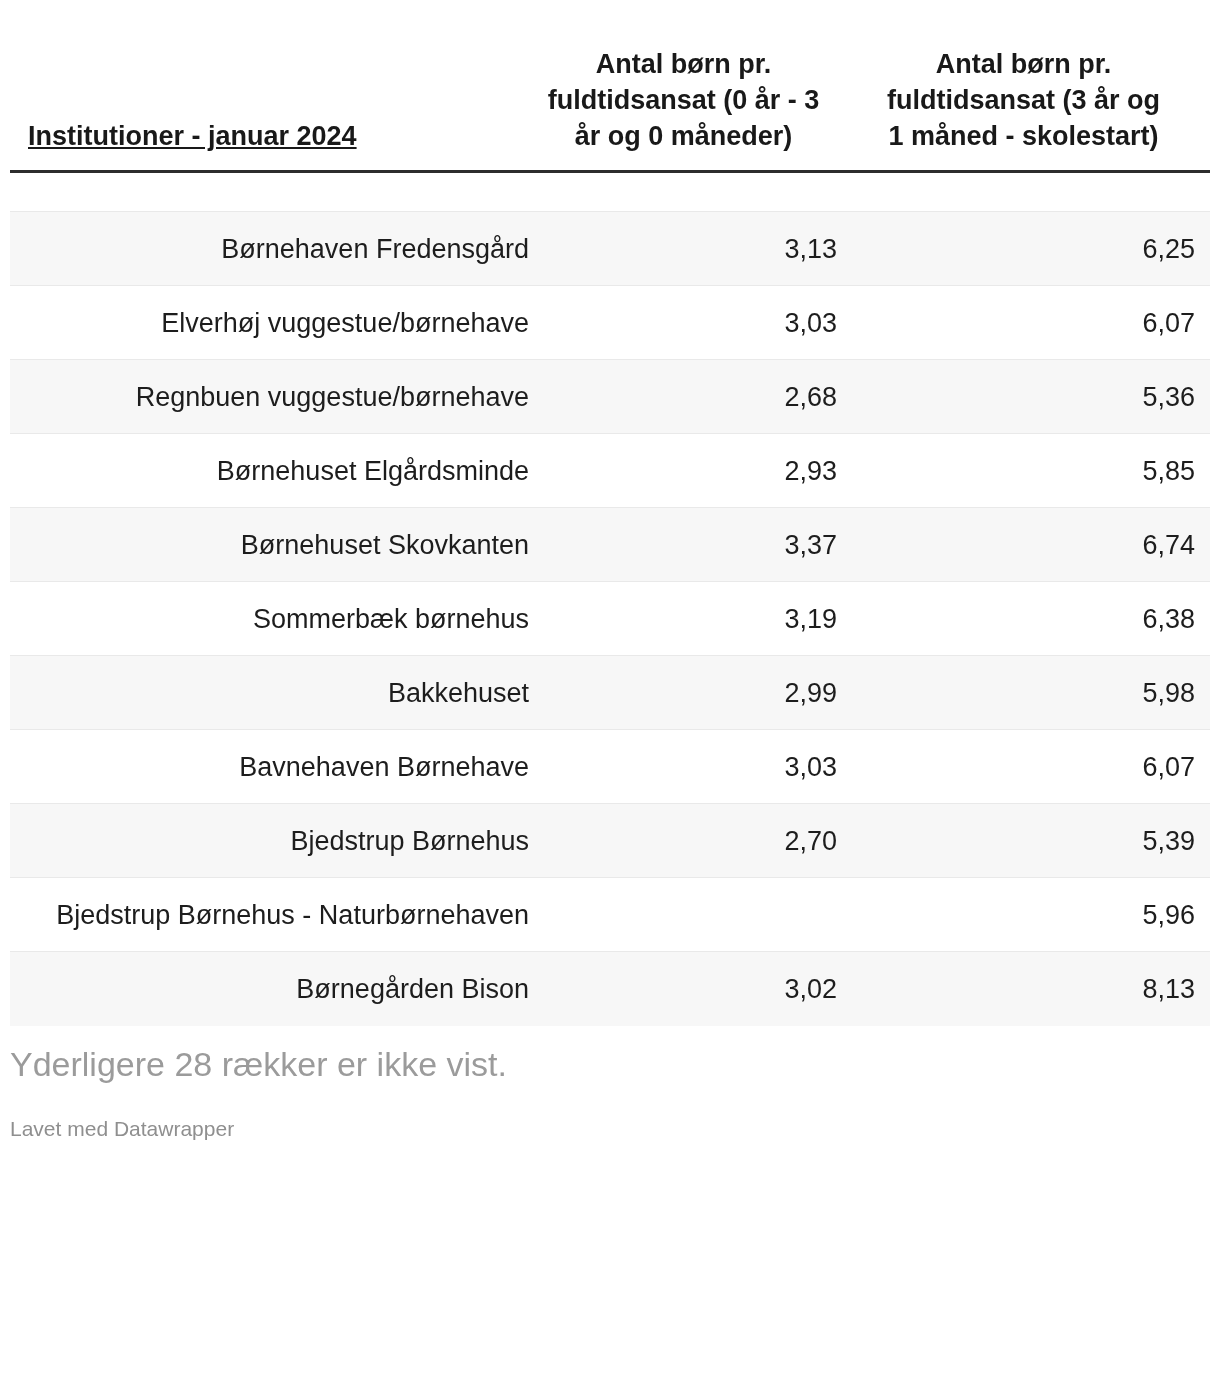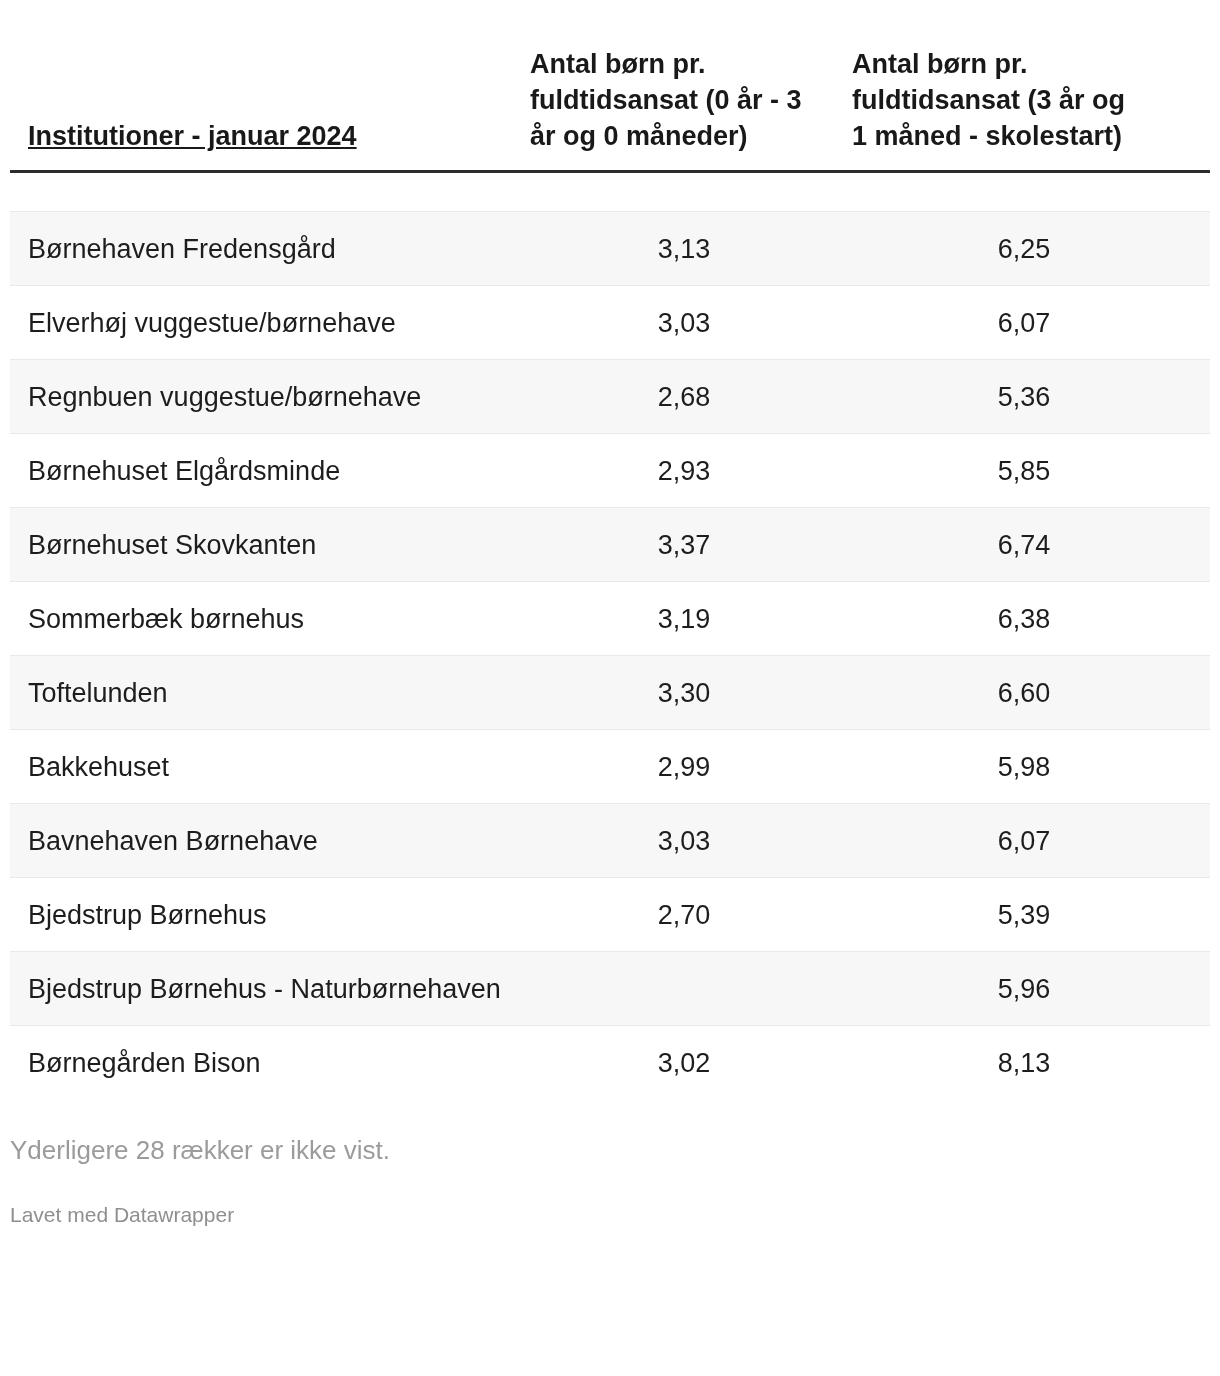--- a/index.html
+++ b/index.html
@@ -39,39 +39,39 @@
     vertical-align: bottom;
     font-weight: bold;
     font-size: 27px;
     line-height: 36px;
     color: var(--header_text);
     padding: 46px 0 16px 0;
     border-bottom: 3px solid var(--rule);
     white-space: pre-line;
   }
   thead th.c1 { text-align: left;  padding-left: 18px; text-decoration: underline; }
-  thead th.c2, thead th.c3 { text-align: left; padding-right: 15px; }
+  thead th.c2, thead th.c3 { text-align: center; padding-right: 15px; }
 
   tbody tr.spacer-row { height: 40px; }
   tbody tr.data-row { height: 74px; }
   tbody tr.data-row > td { border-top: 1px solid var(--row_border); }
   tbody tr.data-row:nth-child(even) { background: var(--stripe); }
 
   td {
     font-size: 27px;
     line-height: 34px;
     vertical-align: middle;
     color: var(--text);
   }
-  td.c1 { text-align: left;  padding-left: 18px; }
-  td.c2, td.c3 { text-align: center; padding-right: 15px; }
+  td.c1 { text-align: right;  padding-left: 18px; }
+  td.c2, td.c3 { text-align: right; padding-right: 15px; }
 
   .more-note {
-    margin: 34px 0 0 0;
-    font-size: 26px;
+    margin: 22px 0 0 0;
+    font-size: 34px;
     line-height: 32px;
     color: var(--muted);
   }
   .attribution {
     display: inline-block;
     margin: 36px 0 8px 0;
     font-size: 21px;
     line-height: 26px;
     color: var(--attribution);
     text-decoration: none;
@@ -131,25 +131,20 @@
         <td class="c1">Børnehuset Skovkanten</td>
         <td class="c2">3,37</td>
         <td class="c3">6,74</td>
       </tr>
       <tr class="data-row">
         <td class="c1">Sommerbæk børnehus</td>
         <td class="c2">3,19</td>
         <td class="c3">6,38</td>
       </tr>
       <tr class="data-row">
-        <td class="c1">Toftelunden</td>
-        <td class="c2">3,30</td>
-        <td class="c3">6,60</td>
-      </tr>
-      <tr class="data-row">
         <td class="c1">Bakkehuset</td>
         <td class="c2">2,99</td>
         <td class="c3">5,98</td>
       </tr>
       <tr class="data-row">
         <td class="c1">Bavnehaven Børnehave</td>
         <td class="c2">3,03</td>
         <td class="c3">6,07</td>
       </tr>
       <tr class="data-row">

